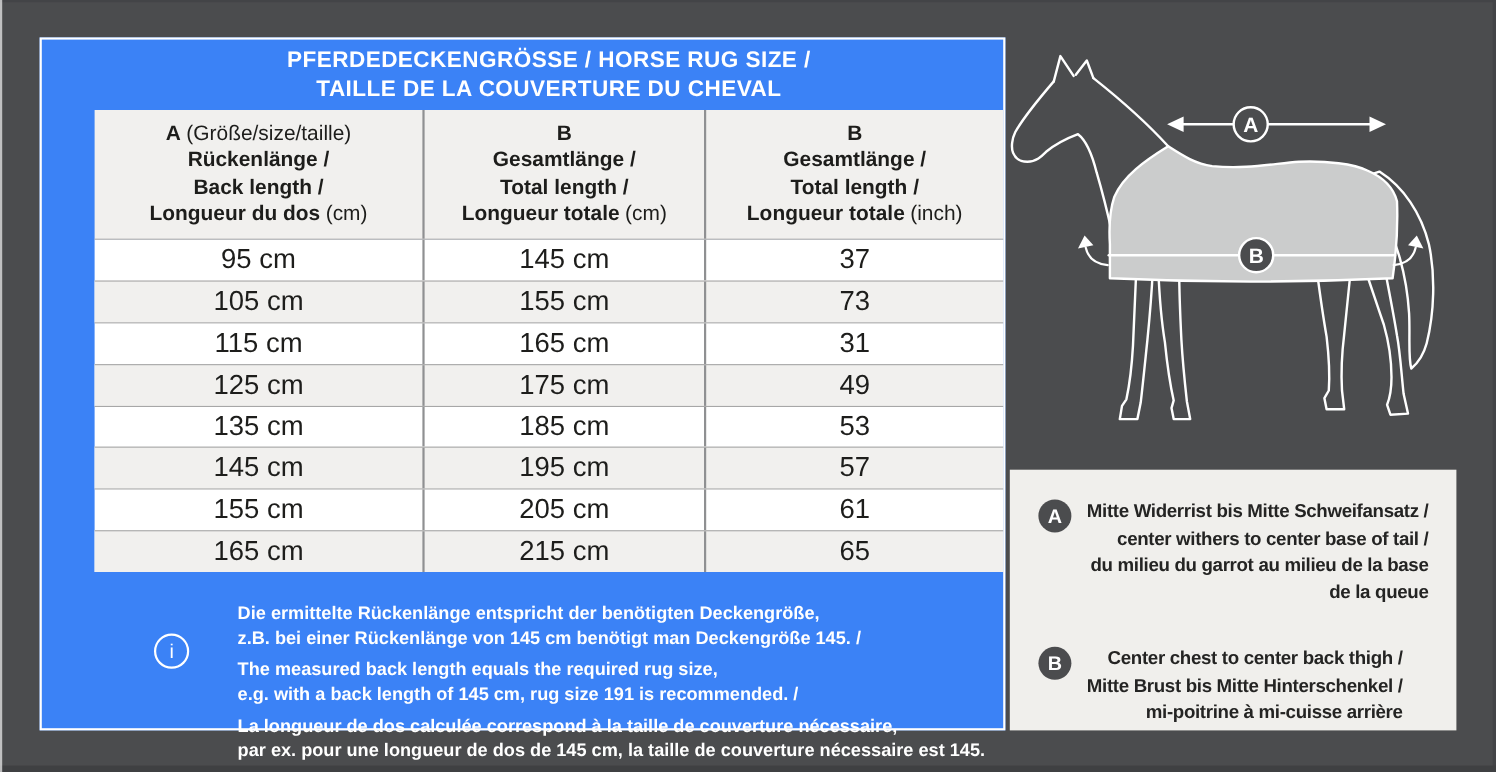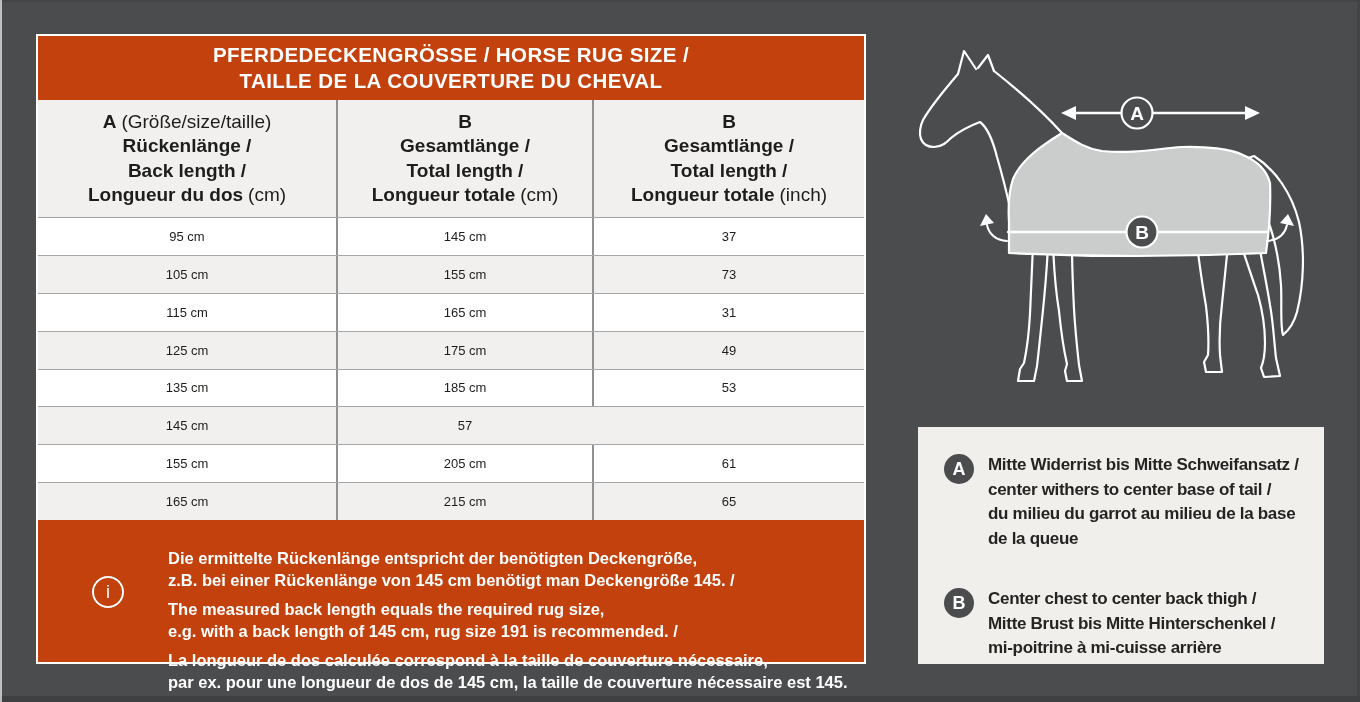--- a/index.html
+++ b/index.html
@@ -7,21 +7,21 @@
     width:1360px;height:702px;position:relative;overflow:hidden;
     background:#4b4c4e;
     font-family:"Liberation Sans",sans-serif;
     -webkit-font-smoothing:antialiased;
   }
   .stage{position:absolute;inset:0;}
 
   
   .size-table{
     position:absolute;left:36px;top:34px;width:826px;height:626px;
-    border:2px solid #ffffff;display:flex;flex-direction:column;background:#c2410c;
+    border:2px solid #ffffff;display:flex;flex-direction:column;background:#3b82f6;padding-left:48px;
   }
   .t-title{
     height:64px;flex:0 0 64px;display:flex;flex-direction:column;
     justify-content:center;align-items:center;
     color:#ffffff;font-weight:bold;font-size:20.5px;line-height:26px;letter-spacing:.4px;
   }
   .t-head{
     height:118px;flex:0 0 118px;background:#f1f0ee;display:flex;
     border-bottom:1px solid #a2a2a2;box-sizing:border-box;
   }
@@ -36,21 +36,21 @@
   .b{font-weight:bold;}
   .r{font-weight:normal;}
   .r:not(:empty){margin-left:5px;}
 
   .t-body{height:302px;flex:0 0 302px;display:flex;flex-direction:column;background:#ffffff;}
   .t-row{flex:1 1 auto;display:flex;box-sizing:border-box;}
   .t-row:nth-child(even){background:#f1f0ee;}
   .t-row + .t-row{border-top:1px solid #a7a7a7;}
   .t-cell{
     display:flex;align-items:center;justify-content:center;
-    font-size:13px;color:#1d1d1b;box-sizing:border-box;
+    font-size:25px;color:#1d1d1b;box-sizing:border-box;
   }
   .t-cell:nth-child(1){flex:0 0 298px;}
   .t-cell:nth-child(2){flex:0 0 256px;border-left:2px solid #8f9092;}
   .t-cell:nth-child(3){flex:0 0 272px;border-left:2px solid #8f9092;}
 
   .t-info{flex:1 1 auto;position:relative;color:#ffffff;}
   .info-icon{
     position:absolute;left:54px;top:56px;width:28px;height:28px;
     border:2px solid #ffffff;border-radius:50%;
     display:flex;align-items:center;justify-content:center;
@@ -66,21 +66,21 @@
   }
   .legend-item{display:flex;margin-bottom:36px;}
   .badge{
     flex:0 0 30px;width:30px;height:30px;border-radius:50%;background:#4b4c4e;
     color:#ffffff;font-weight:bold;font-size:18px;
     display:flex;align-items:center;justify-content:center;
     margin-right:14px;margin-top:1px;
   }
   .legend-lines{
     font-size:17px;font-weight:bold;color:#242423;
-    line-height:24.5px;letter-spacing:-0.3px;white-space:nowrap;
+    line-height:24.5px;letter-spacing:-0.3px;white-space:nowrap;text-align:right;
   }
 
   
   .horse-svg{position:absolute;left:890px;top:10px;}
 
   
   .edge-left{position:absolute;left:0;top:0;width:2px;height:702px;background:rgba(255,255,255,.65);}
   .edge-bottom{position:absolute;left:0;bottom:0;width:1360px;height:6px;background:#3f4042;}
   .edge-top{position:absolute;left:0;top:0;width:1360px;height:2px;background:#434447;}
   .edge-right{position:absolute;right:0;top:0;width:3px;height:702px;background:#434447;}
@@ -138,20 +138,21 @@
           <div class="t-cell">175 cm</div>
           <div class="t-cell">49</div>
         </div>
         <div class="t-row">
           <div class="t-cell">135 cm</div>
           <div class="t-cell">185 cm</div>
           <div class="t-cell">53</div>
         </div>
         <div class="t-row">
           <div class="t-cell">145 cm</div>
+          <div class="t-cell">195 cm</div>
           <div class="t-cell">57</div>
         </div>
         <div class="t-row">
           <div class="t-cell">155 cm</div>
           <div class="t-cell">205 cm</div>
           <div class="t-cell">61</div>
         </div>
         <div class="t-row">
           <div class="t-cell">165 cm</div>
           <div class="t-cell">215 cm</div>

